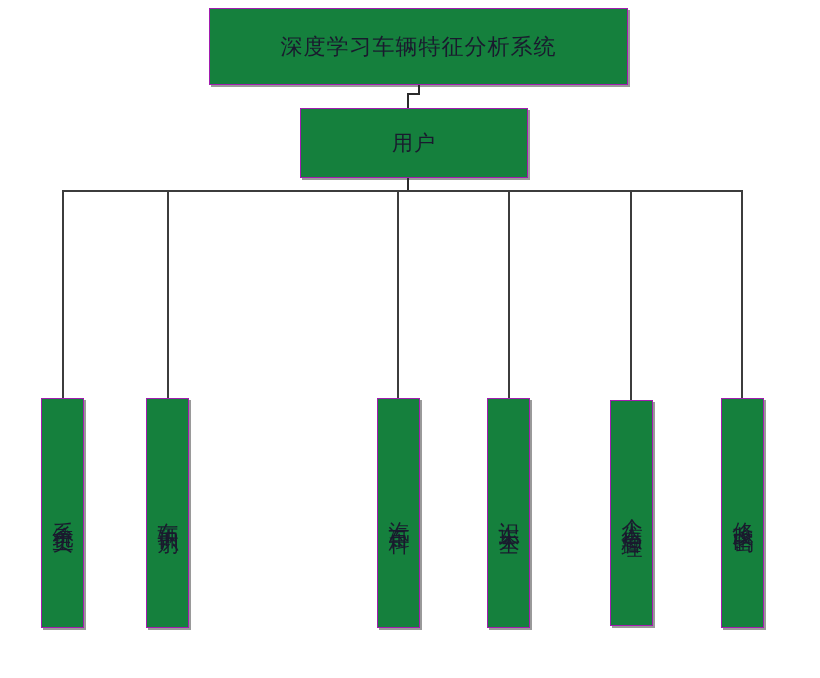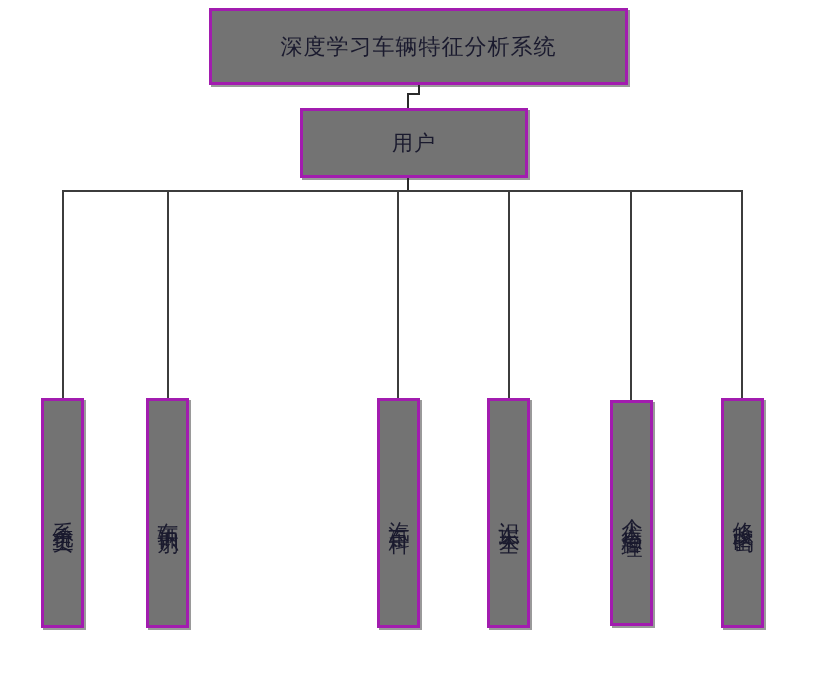--- a/index.html
+++ b/index.html
@@ -15,22 +15,22 @@
     width: 820px;
     height: 678px;
     background: #ffffff;
     overflow: hidden;
   }
 
   
   .node {
     position: absolute;
     box-sizing: border-box;
-    background: #737373;
-    border: 3px solid #a21caf;
+    background: #15803d;
+    border: 1px solid #a21caf;
     box-shadow: 2px 2px 0 0 #9a9a9a;
     display: flex;
     align-items: center;
     justify-content: center;
   }
   .node .label {
     color: #1a1a2e;
     letter-spacing: 1px;
     white-space: nowrap;
     line-height: 1.18;

